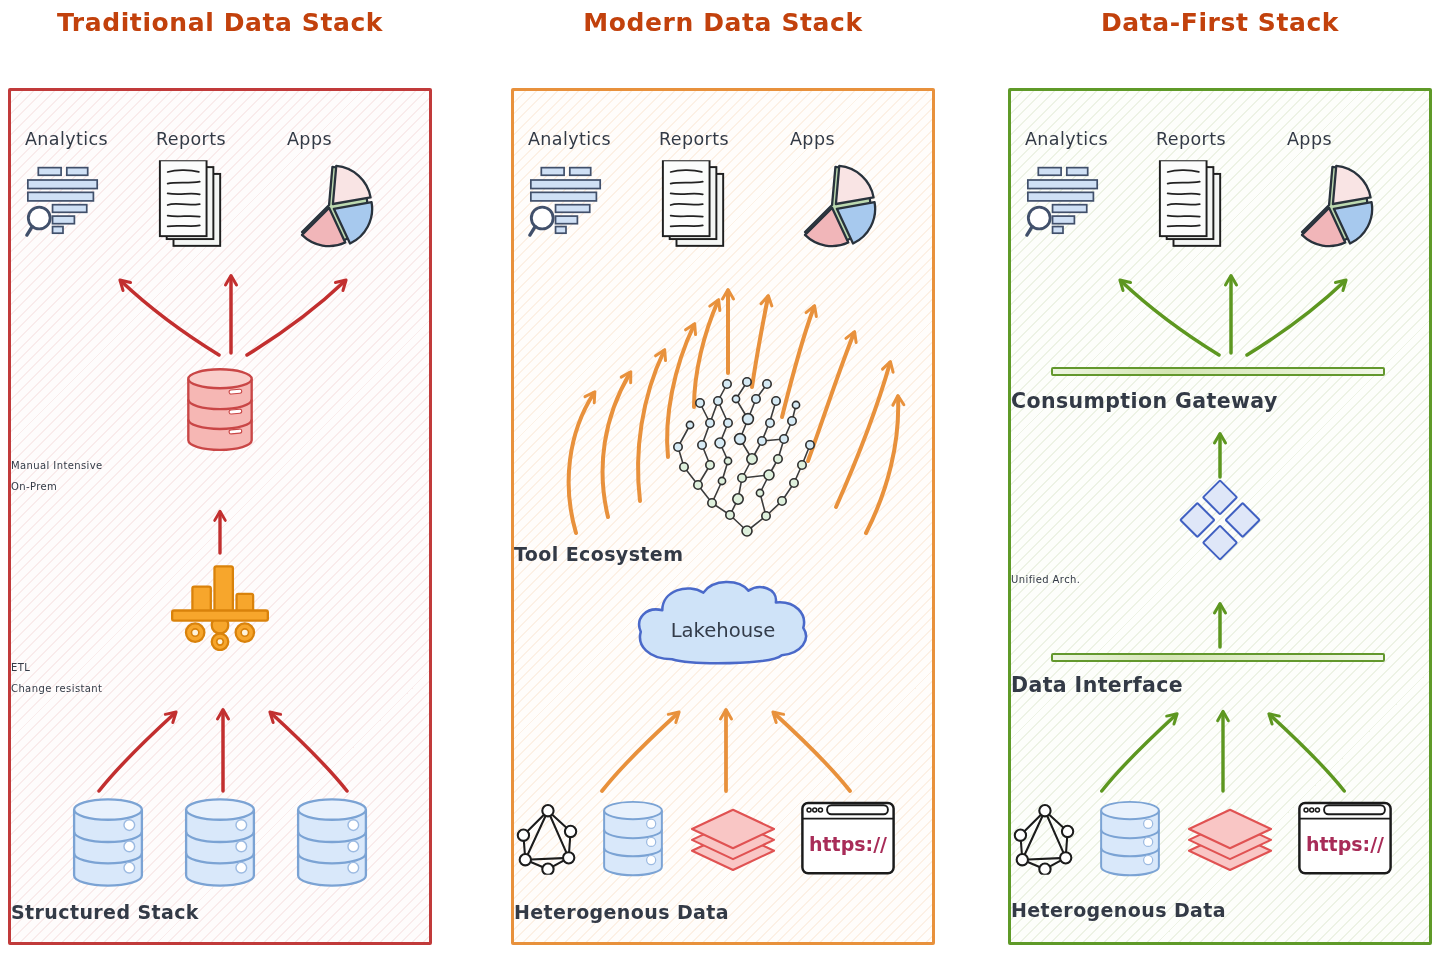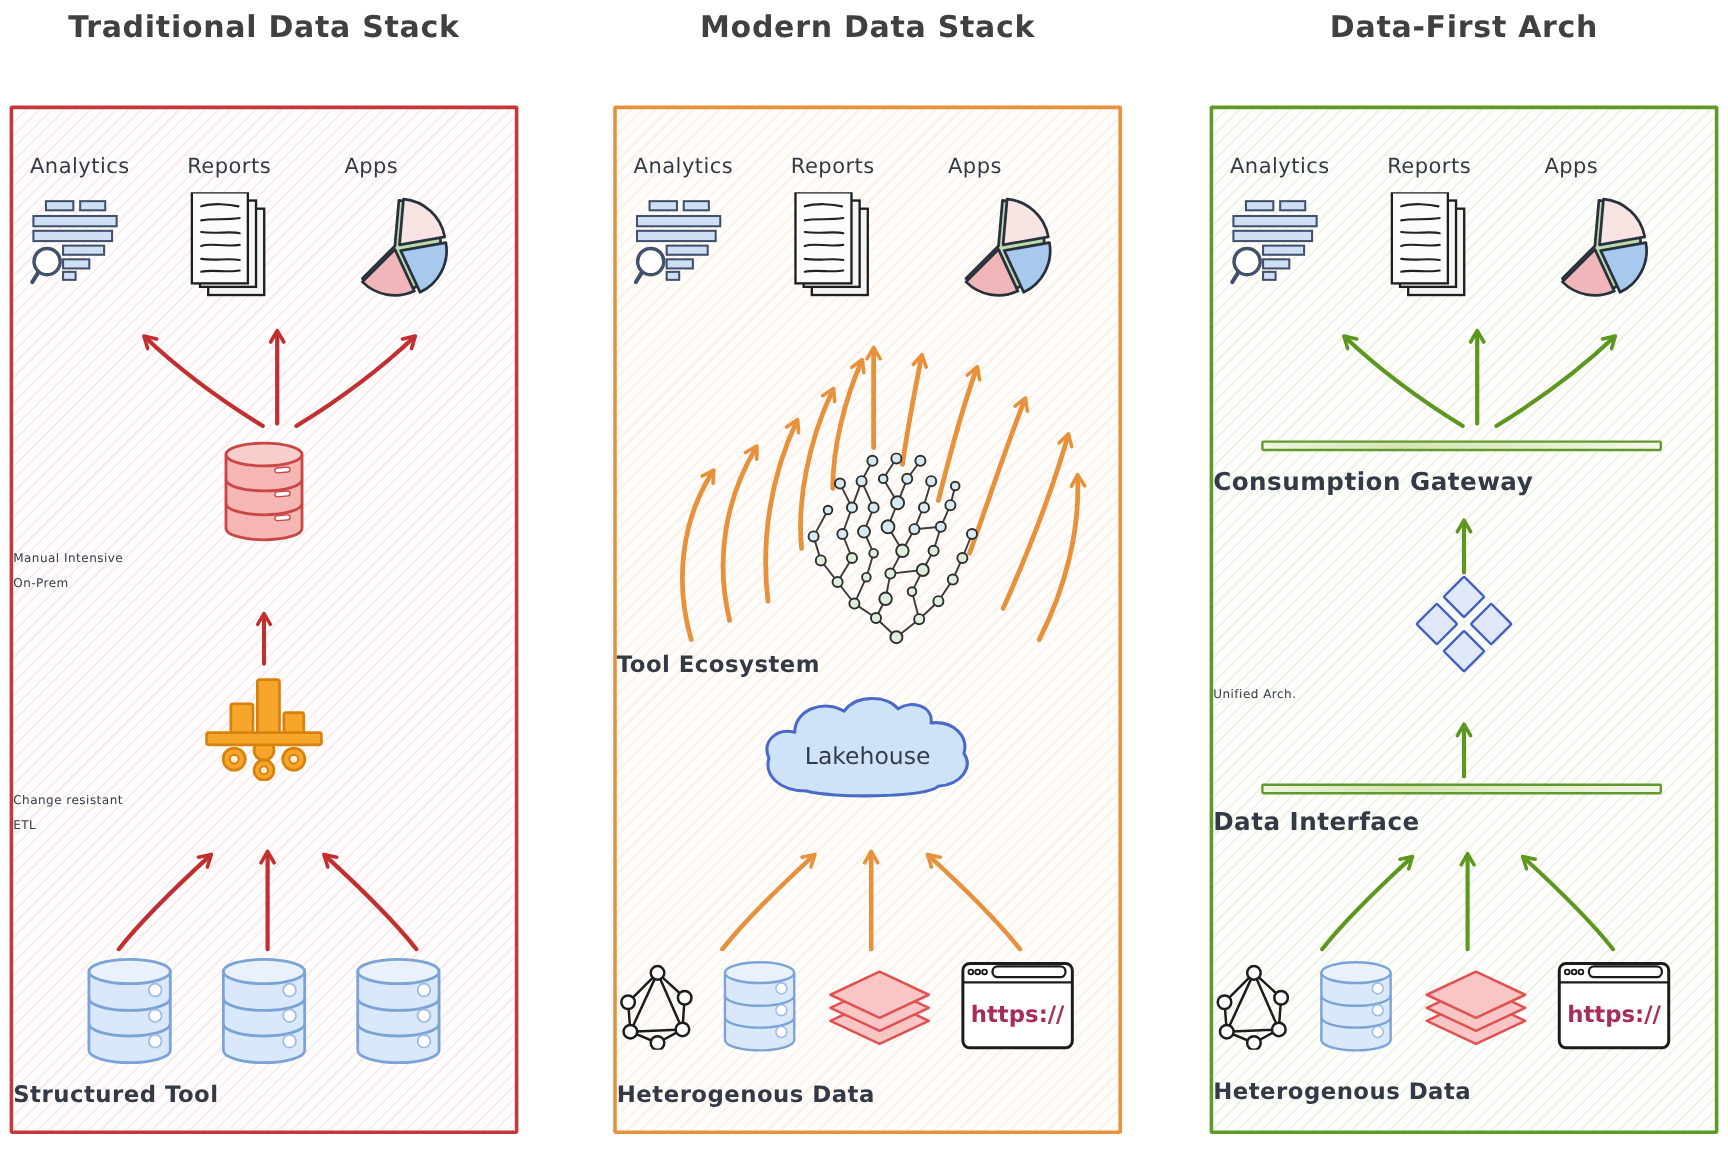--- a/index.html
+++ b/index.html
@@ -2,21 +2,21 @@
 <html><head>
 <meta charset="utf-8">
 <style>
   html,body { margin:0; padding:0; background:#ffffff; }
   * { box-sizing:border-box; }
   body, svg text { font-family:"DejaVu Sans","Liberation Sans",sans-serif; }
 
   .canvas { position:relative; width:1440px; height:959px; background:#ffffff; overflow:hidden; }
 
   .ptitle { position:absolute; top:8px; height:40px; text-align:center;
-            font-size:25px; font-weight:bold; color:#404040; letter-spacing:.6px; }
+            font-size:25px; font-weight:bold; color:#c2410c; letter-spacing:.6px; }
   .t1 { left:8px;    width:424px; }
   .t2 { left:511px;  width:424px; }
   .t3 { left:1008px; width:424px; }
 
   .panel { position:absolute; top:88px; width:424px; height:857px; border-radius:2px; }
   .panel-trad  { left:8px;    border:3px solid #c13a3a;
     background:repeating-linear-gradient(135deg, rgba(205,90,90,.10) 0 1.4px, rgba(0,0,0,0) 1.4px 7.5px), #fefcfc; }
   .panel-mod   { left:511px;  border:3px solid #e8913c;
     background:repeating-linear-gradient(135deg, rgba(232,150,70,.12) 0 1.4px, rgba(0,0,0,0) 1.4px 7.5px), #fffdfb; }
   .panel-first { left:1008px; border:3px solid #5f9a28;
@@ -170,21 +170,21 @@
         <path d="M55 8  L104 31 L55 54 L6 31 Z"></path>
       </g>
     </symbol>
   </defs>
 </svg>
 
 <div class="canvas">
 
   <div class="ptitle t1">Traditional Data Stack</div>
   <div class="ptitle t2">Modern Data Stack</div>
-  <div class="ptitle t3">Data-First Arch</div>
+  <div class="ptitle t3">Data-First Stack</div>
 
   <section class="panel panel-trad">
     <div class="topicons">
       <div class="icol">
         <span class="tlabel">Analytics</span>
         <svg width="76" height="78" viewBox="0 0 80 82">
             <use href="#sym-analytics"></use>
           </svg>
       </div>
       <div class="icol">
@@ -220,22 +220,22 @@
 
     <svg class="abs cx" style="top:414px" width="22" height="50" viewBox="0 0 22 52">
       <path d="M11 50 L11 8" fill="none" stroke="#c22f2f" stroke-width="3.5" stroke-linecap="round" marker-end="url(#ah-red)"></path>
     </svg>
 
     <svg class="abs cx" style="top:468px" width="116" height="92" viewBox="0 0 120 100">
         <use href="#sym-etl"></use>
       </svg>
 
     <div class="nodelabel small2" style="top:566px">
+      <div>ETL</div>
       <div>Change resistant</div>
-      <div>ETL</div>
     </div>
 
     <svg class="abs" style="top:612px;left:62px" width="300" height="90" viewBox="0 0 300 90">
       <g fill="none" stroke="#c22f2f" stroke-width="3.5" stroke-linecap="round">
         <path d="M26 88 C 48 60, 78 32, 102 10" marker-end="url(#ah-red)"></path>
         <path d="M150 88 L150 8" marker-end="url(#ah-red)"></path>
         <path d="M274 88 C 252 60, 222 32, 198 10" marker-end="url(#ah-red)"></path>
       </g>
     </svg>
 
@@ -244,21 +244,21 @@
           <use href="#sym-dbblue"></use>
         </svg>
       <svg width="78" height="92" viewBox="0 0 80 95">
           <use href="#sym-dbblue"></use>
         </svg>
       <svg width="78" height="92" viewBox="0 0 80 95">
           <use href="#sym-dbblue"></use>
         </svg>
     </div>
 
-    <div class="nodelabel mid1" style="top:810px">Structured Tool</div>
+    <div class="nodelabel mid1" style="top:810px">Structured Stack</div>
   </section>
 
   <section class="panel panel-mod">
     <div class="topicons">
       <div class="icol">
         <span class="tlabel">Analytics</span>
         <svg width="76" height="78" viewBox="0 0 80 82">
             <use href="#sym-analytics"></use>
           </svg>
       </div>

